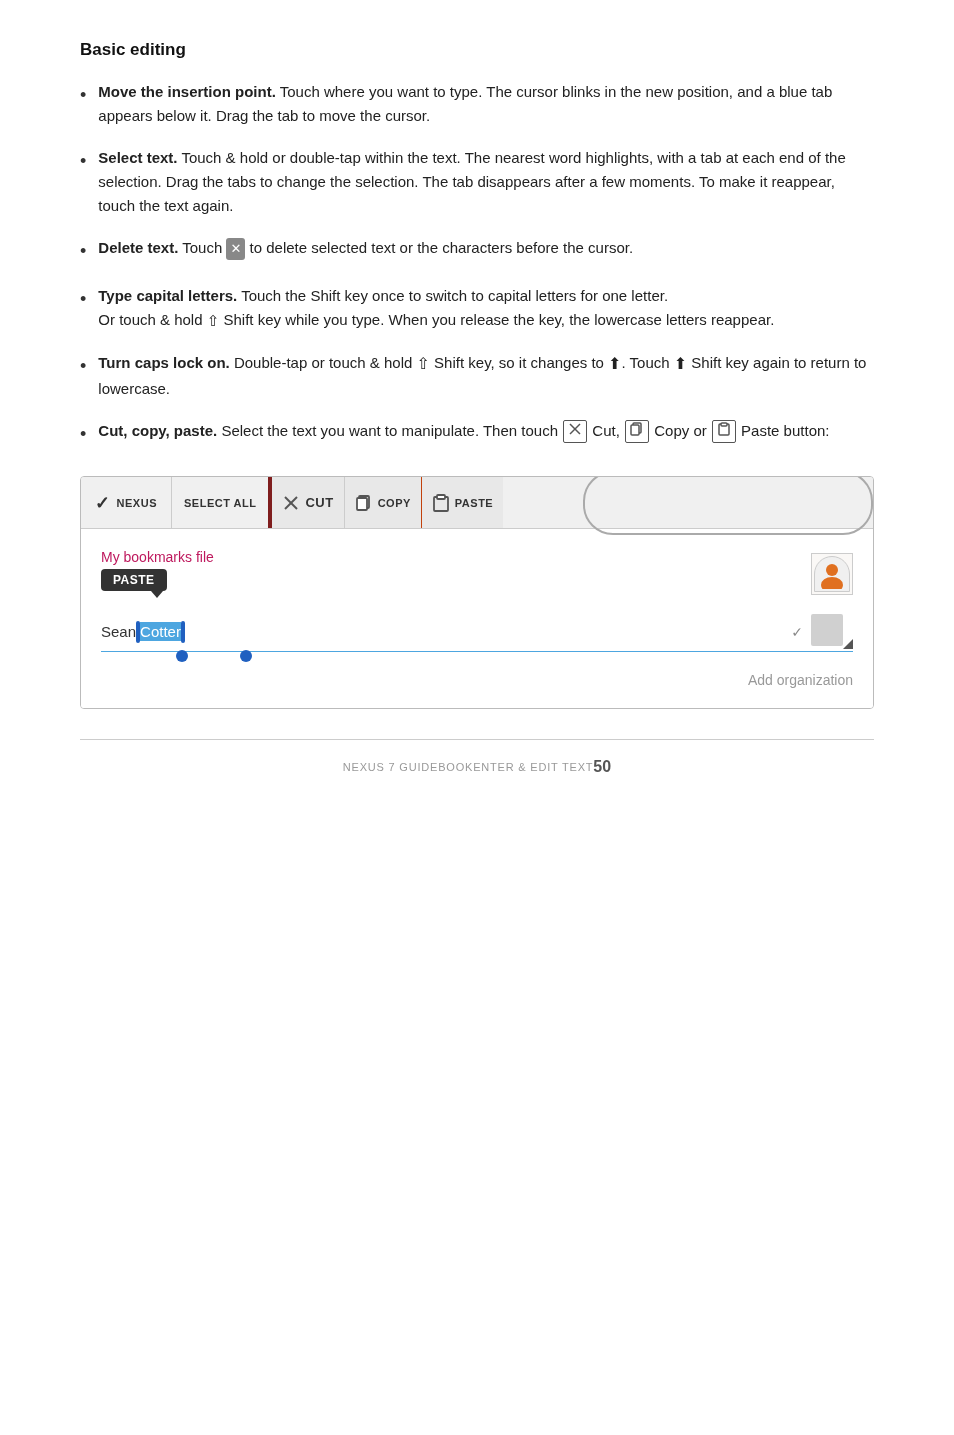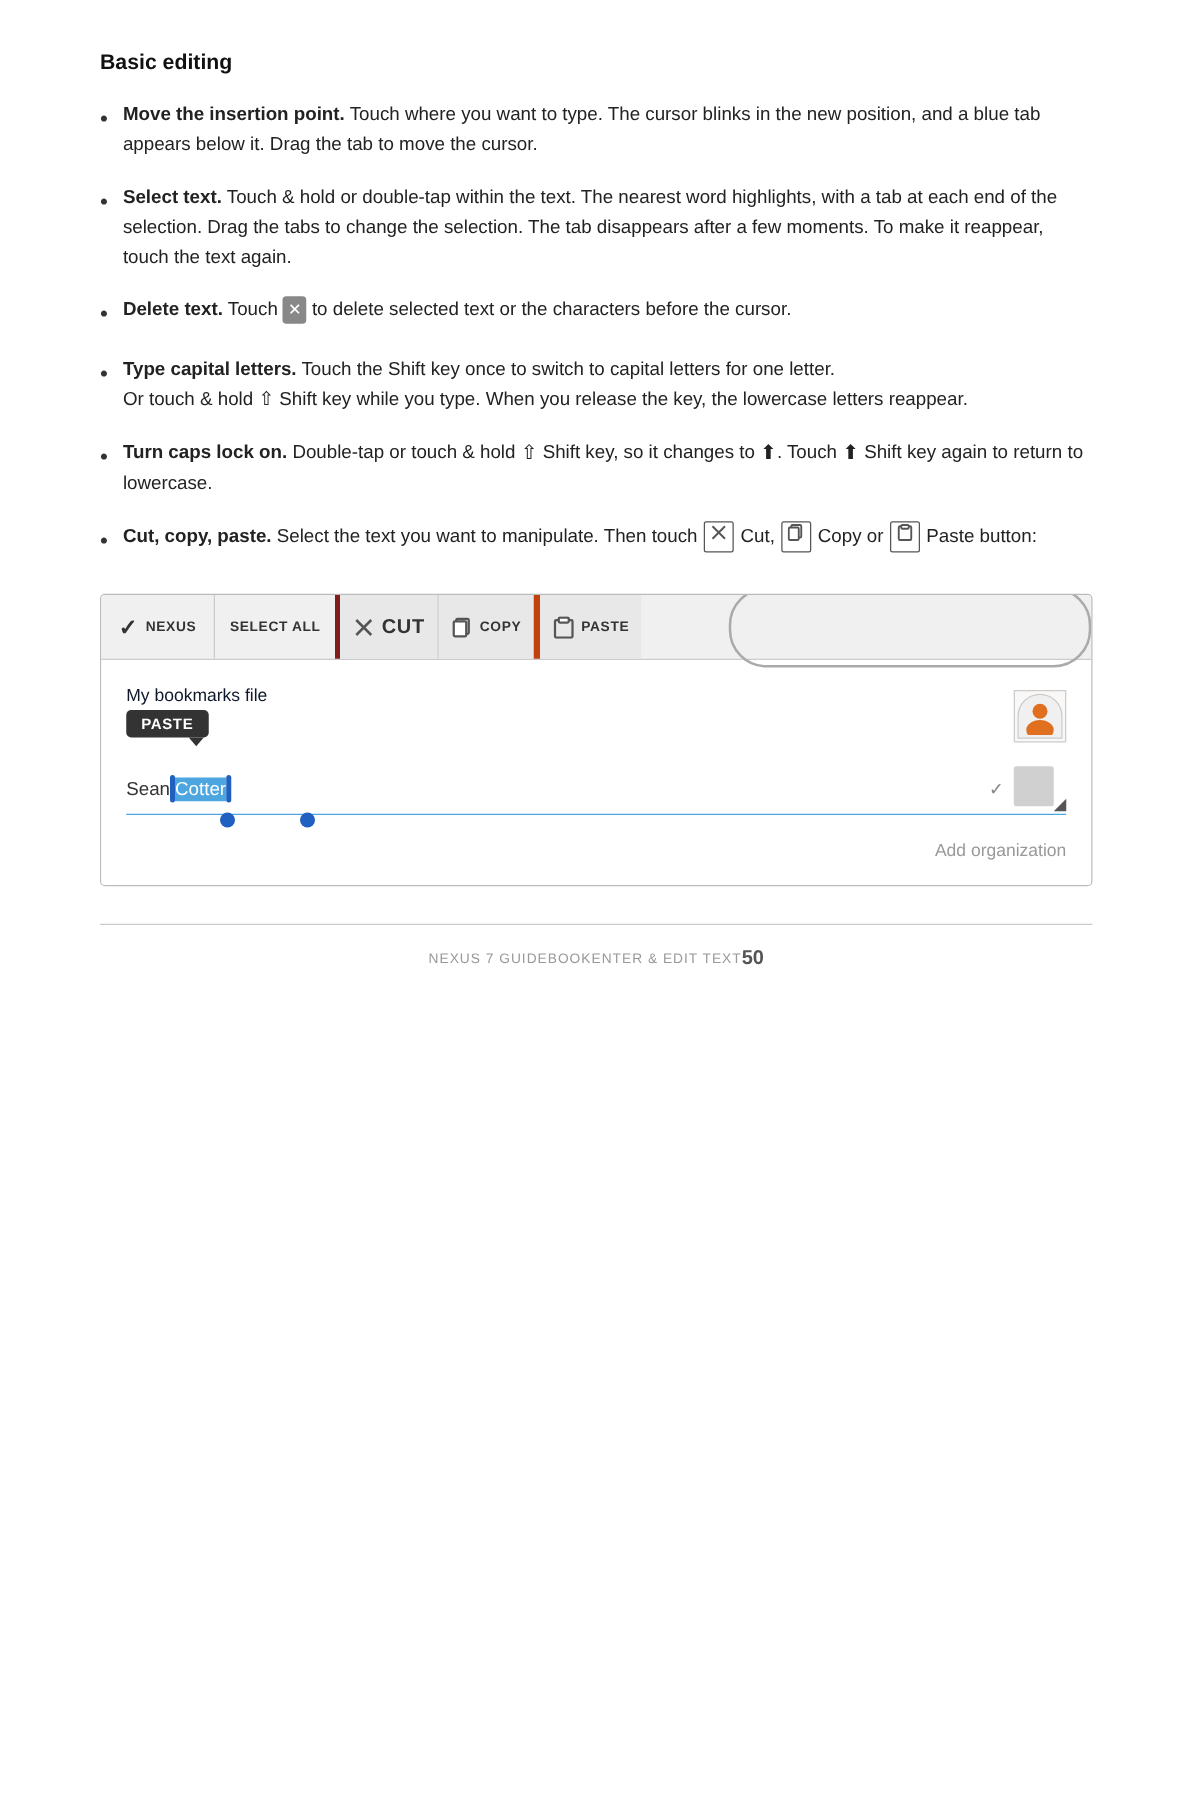--- a/index.html
+++ b/index.html
@@ -110,37 +110,37 @@
       font-weight: bold;
       color: #333;
       letter-spacing: 0.5px;
       border-right: 4px solid #7f1d1d;
     }
     .toolbar-cut {
       display: flex;
       align-items: center;
       padding: 0 10px;
       gap: 5px;
-      font-size: 16px;
+      font-size: 13px;
       font-weight: bold;
       color: #333;
       letter-spacing: 0.5px;
       border-right: 1px solid #ccc;
       background: #e8e8e8;
     }
     .toolbar-copy {
       display: flex;
       align-items: center;
       padding: 0 10px;
       gap: 5px;
       font-size: 11px;
       font-weight: bold;
       color: #333;
       letter-spacing: 0.5px;
-      border-right: 5px solid #c2410c;
+      border-right: 1px solid #c2410c;
       background: #e8e8e8;
     }
     .toolbar-paste {
       display: flex;
       align-items: center;
       padding: 0 10px;
       gap: 5px;
       font-size: 11px;
       font-weight: bold;
       color: #333;
@@ -172,21 +172,21 @@
     }
     .content-left {
       display: flex;
       flex-direction: column;
     }
     .content-file-row {
       display: flex;
       align-items: center;
       gap: 6px;
       font-size: 14px;
-      color: #0f172a;
+      color: #be185d;
       margin-bottom: 4px;
     }
     .paste-bubble {
       background: #333;
       color: #fff;
       font-size: 12px;
       font-weight: bold;
       padding: 4px 12px;
       border-radius: 4px;
       display: inline-block;

